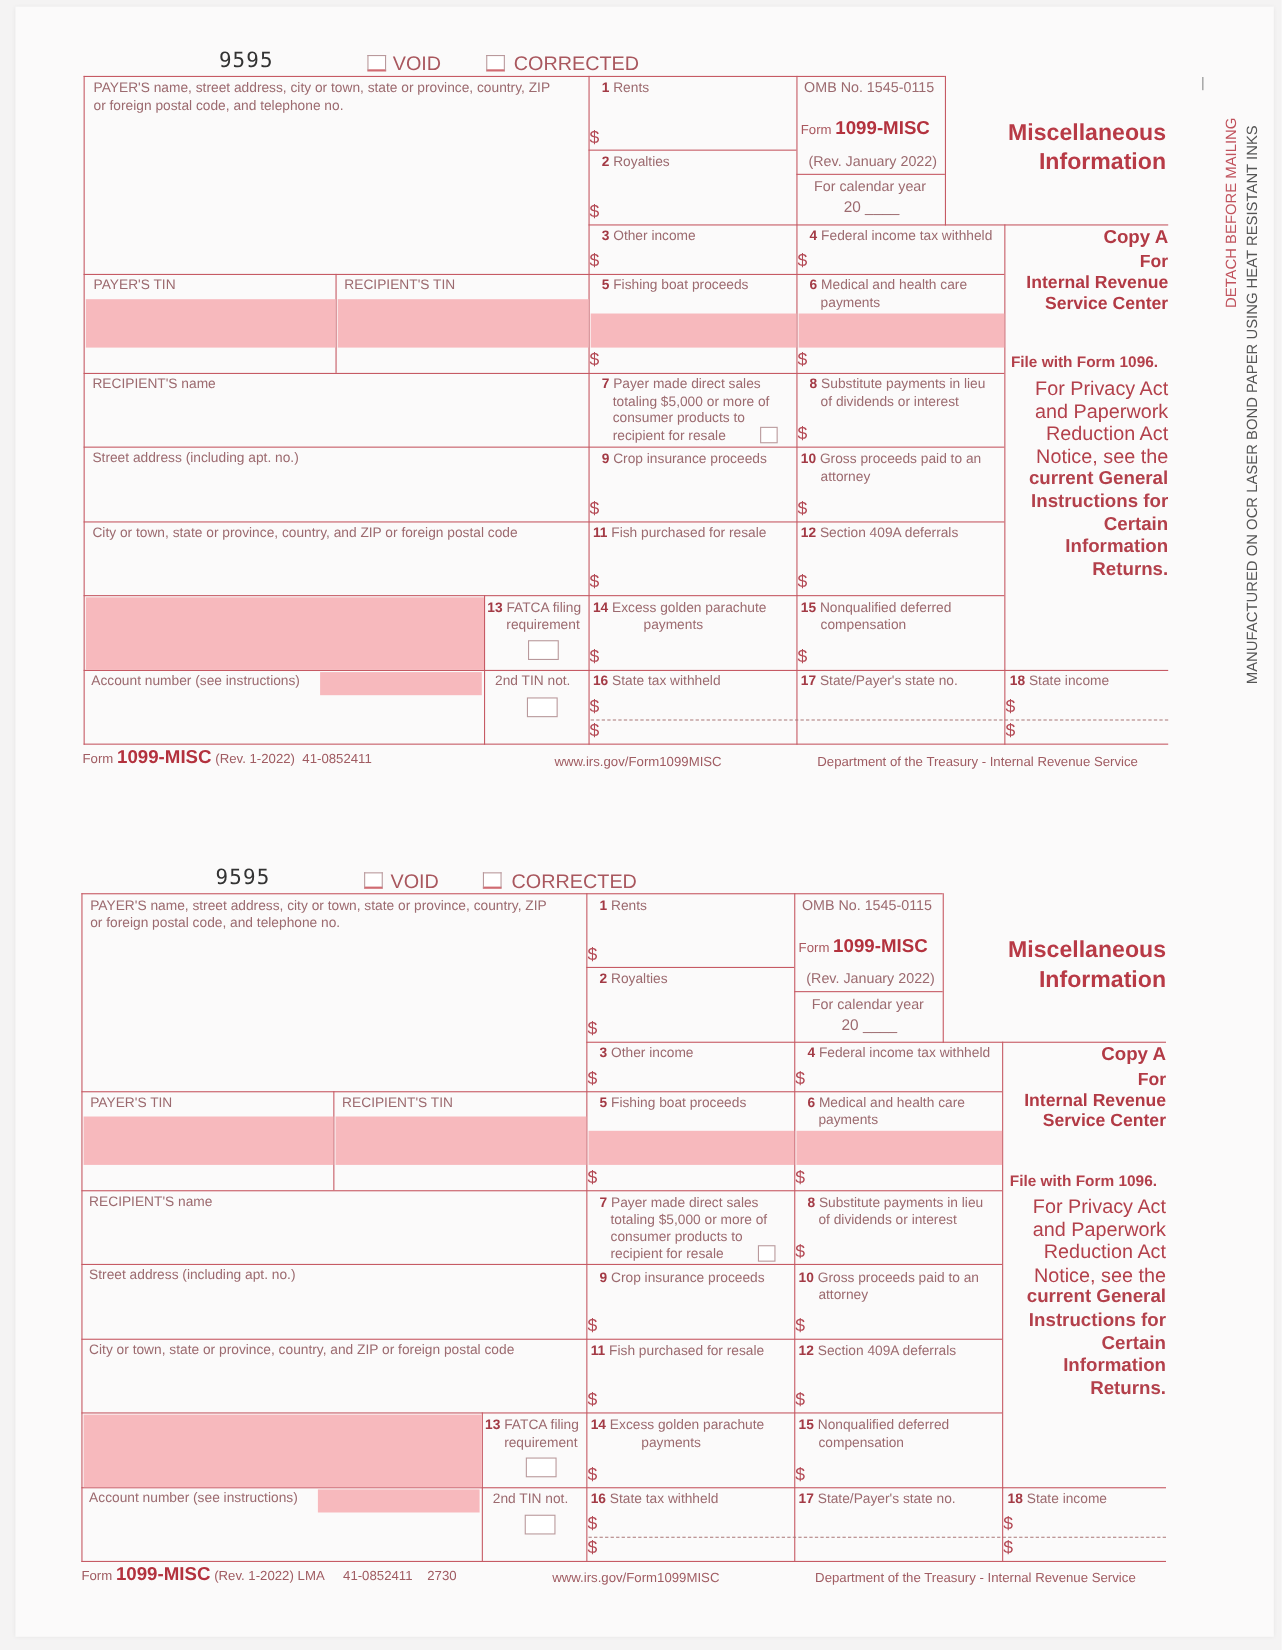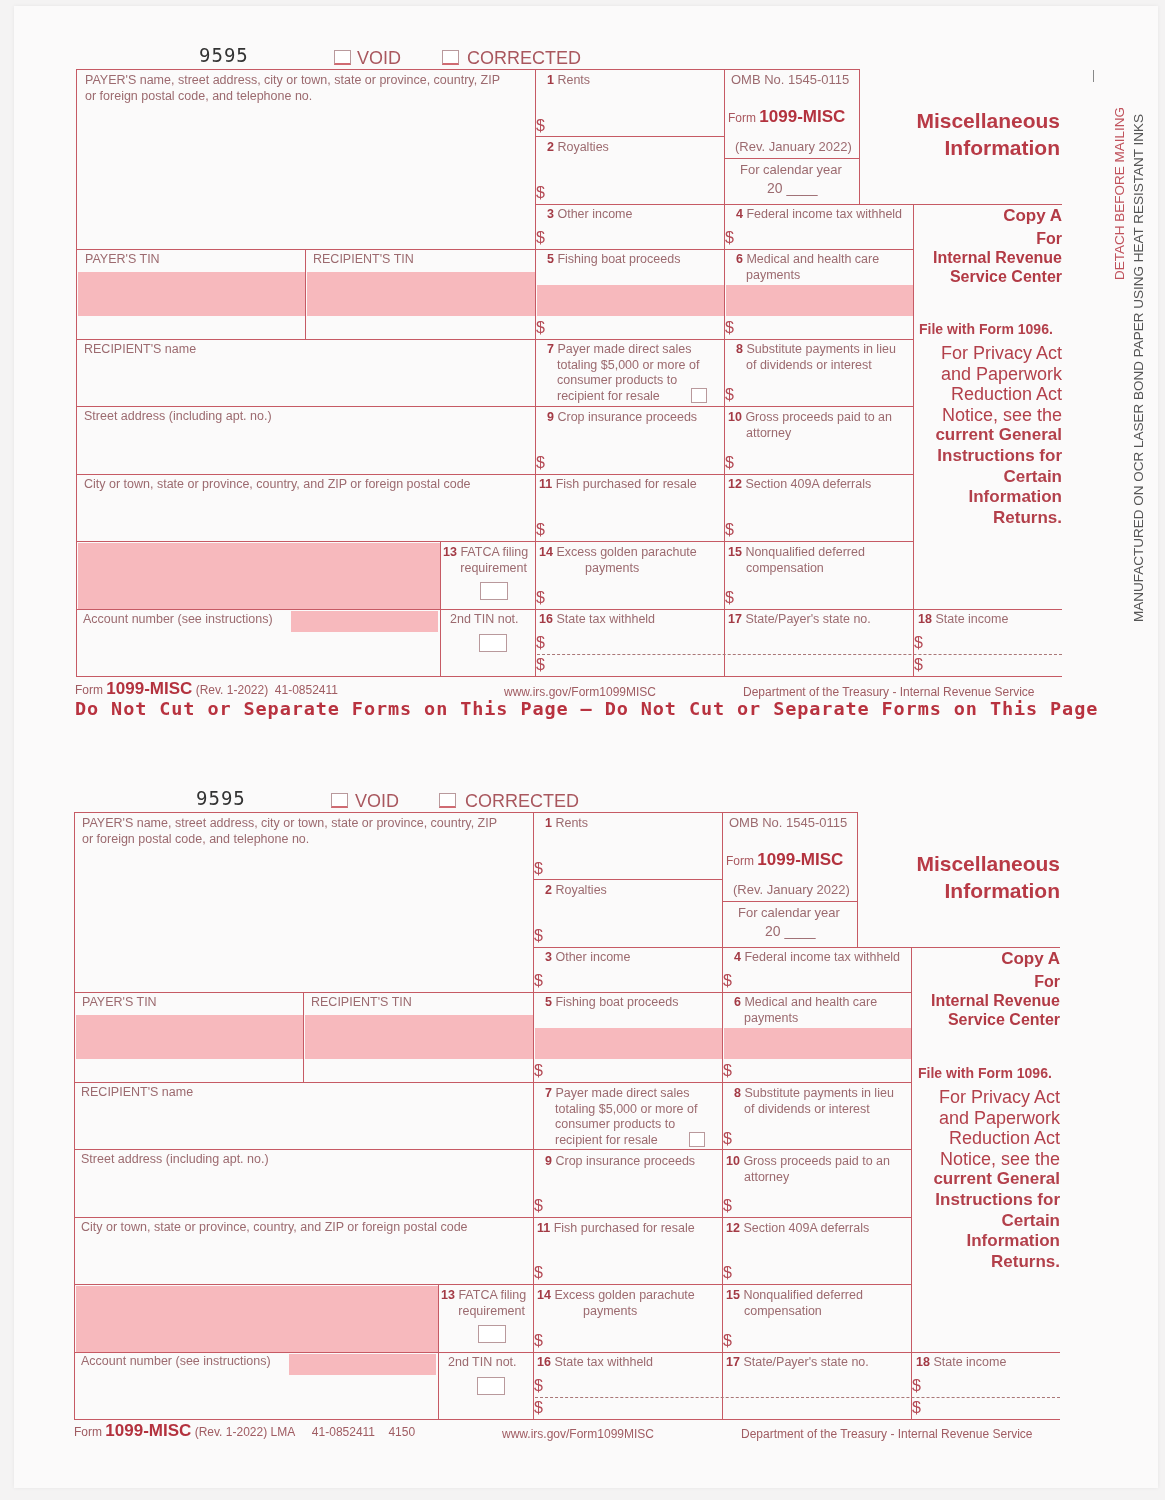--- a/index.html
+++ b/index.html
@@ -161,21 +161,20 @@
   </div>
   <div class="filewith" style="left:919px;top:321px;">File with Form 1096.</div>
   <div class="side" style="left:900px;width:162px;top:343px;">
     <div>For Privacy Act</div><div>and Paperwork</div><div>Reduction Act</div><div>Notice, see the</div>
     <b><div>current General</div><div>Instructions for</div><div>Certain</div><div>Information</div><div>Returns.</div></b>
   </div>
 
   <div class="footer" style="left:75px;top:679px;"><span>Form</span> <span class="big">1099-MISC</span> <span>(Rev. 1-2022)</span>&nbsp; <span>41-0852411</span></div>
   <div class="footer" style="left:504px;top:685px;">www.irs.gov/Form1099MISC</div>
   <div class="footer" style="left:743px;top:685px;">Department of the Treasury - Internal Revenue Service</div>
-  <div class="donotcut">Do Not Cut or Separate Forms on This Page — Do Not Cut or Separate Forms on This Page</div>
 </div>
 
 <div class="form f2">
   <div class="code9595" style="left:196px;top:44px;">9595</div>
   <div class="cb top" style="left:331px;top:50px;"></div>
   <div class="topword" style="left:355px;top:48px;">VOID</div>
   <div class="cb top" style="left:439px;top:50px;"></div>
   <div class="topword" style="left:465px;top:48px;">CORRECTED</div>
 
   <div class="hline" style="left:74px;top:69px;width:783px;"></div>
@@ -270,16 +269,16 @@
     <div>For</div>
     <div>Internal Revenue</div>
     <div>Service Center</div>
   </div>
   <div class="filewith" style="left:918px;top:322px;">File with Form 1096.</div>
   <div class="side" style="left:898px;width:162px;top:344px;">
     <div>For Privacy Act</div><div>and Paperwork</div><div>Reduction Act</div><div>Notice, see the</div>
     <b><div>current General</div><div>Instructions for</div><div>Certain</div><div>Information</div><div>Returns.</div></b>
   </div>
 
-  <div class="footer" style="left:74px;top:678px;"><span>Form</span> <span class="big">1099-MISC</span> <span>(Rev. 1-2022)</span> <span>LMA</span>&nbsp;&nbsp;&nbsp;&nbsp; <span>41-0852411</span>&nbsp;&nbsp;&nbsp; <span>4150</span></div>
+  <div class="footer" style="left:74px;top:678px;"><span>Form</span> <span class="big">1099-MISC</span> <span>(Rev. 1-2022)</span> <span>LMA</span>&nbsp;&nbsp;&nbsp;&nbsp; <span>41-0852411</span>&nbsp;&nbsp;&nbsp; <span>2730</span></div>
   <div class="footer" style="left:502px;top:684px;">www.irs.gov/Form1099MISC</div>
   <div class="footer" style="left:741px;top:684px;">Department of the Treasury - Internal Revenue Service</div>
 </div>
 
 </body></html>

